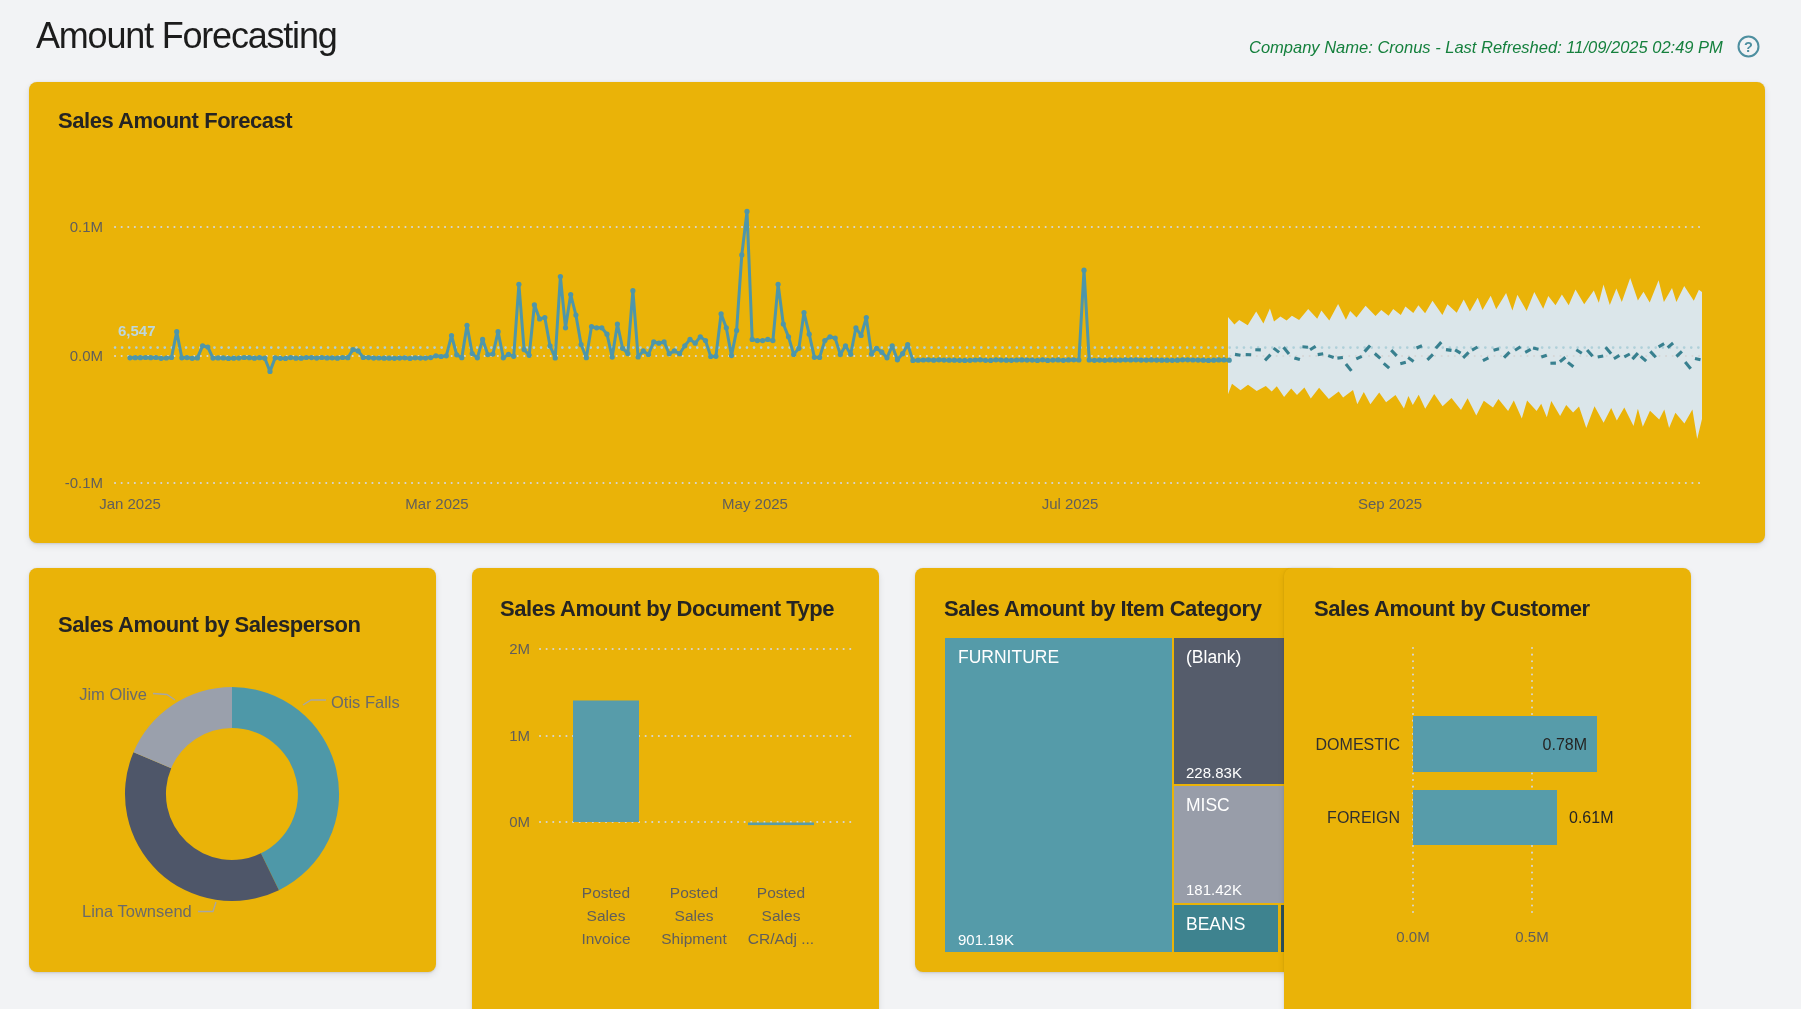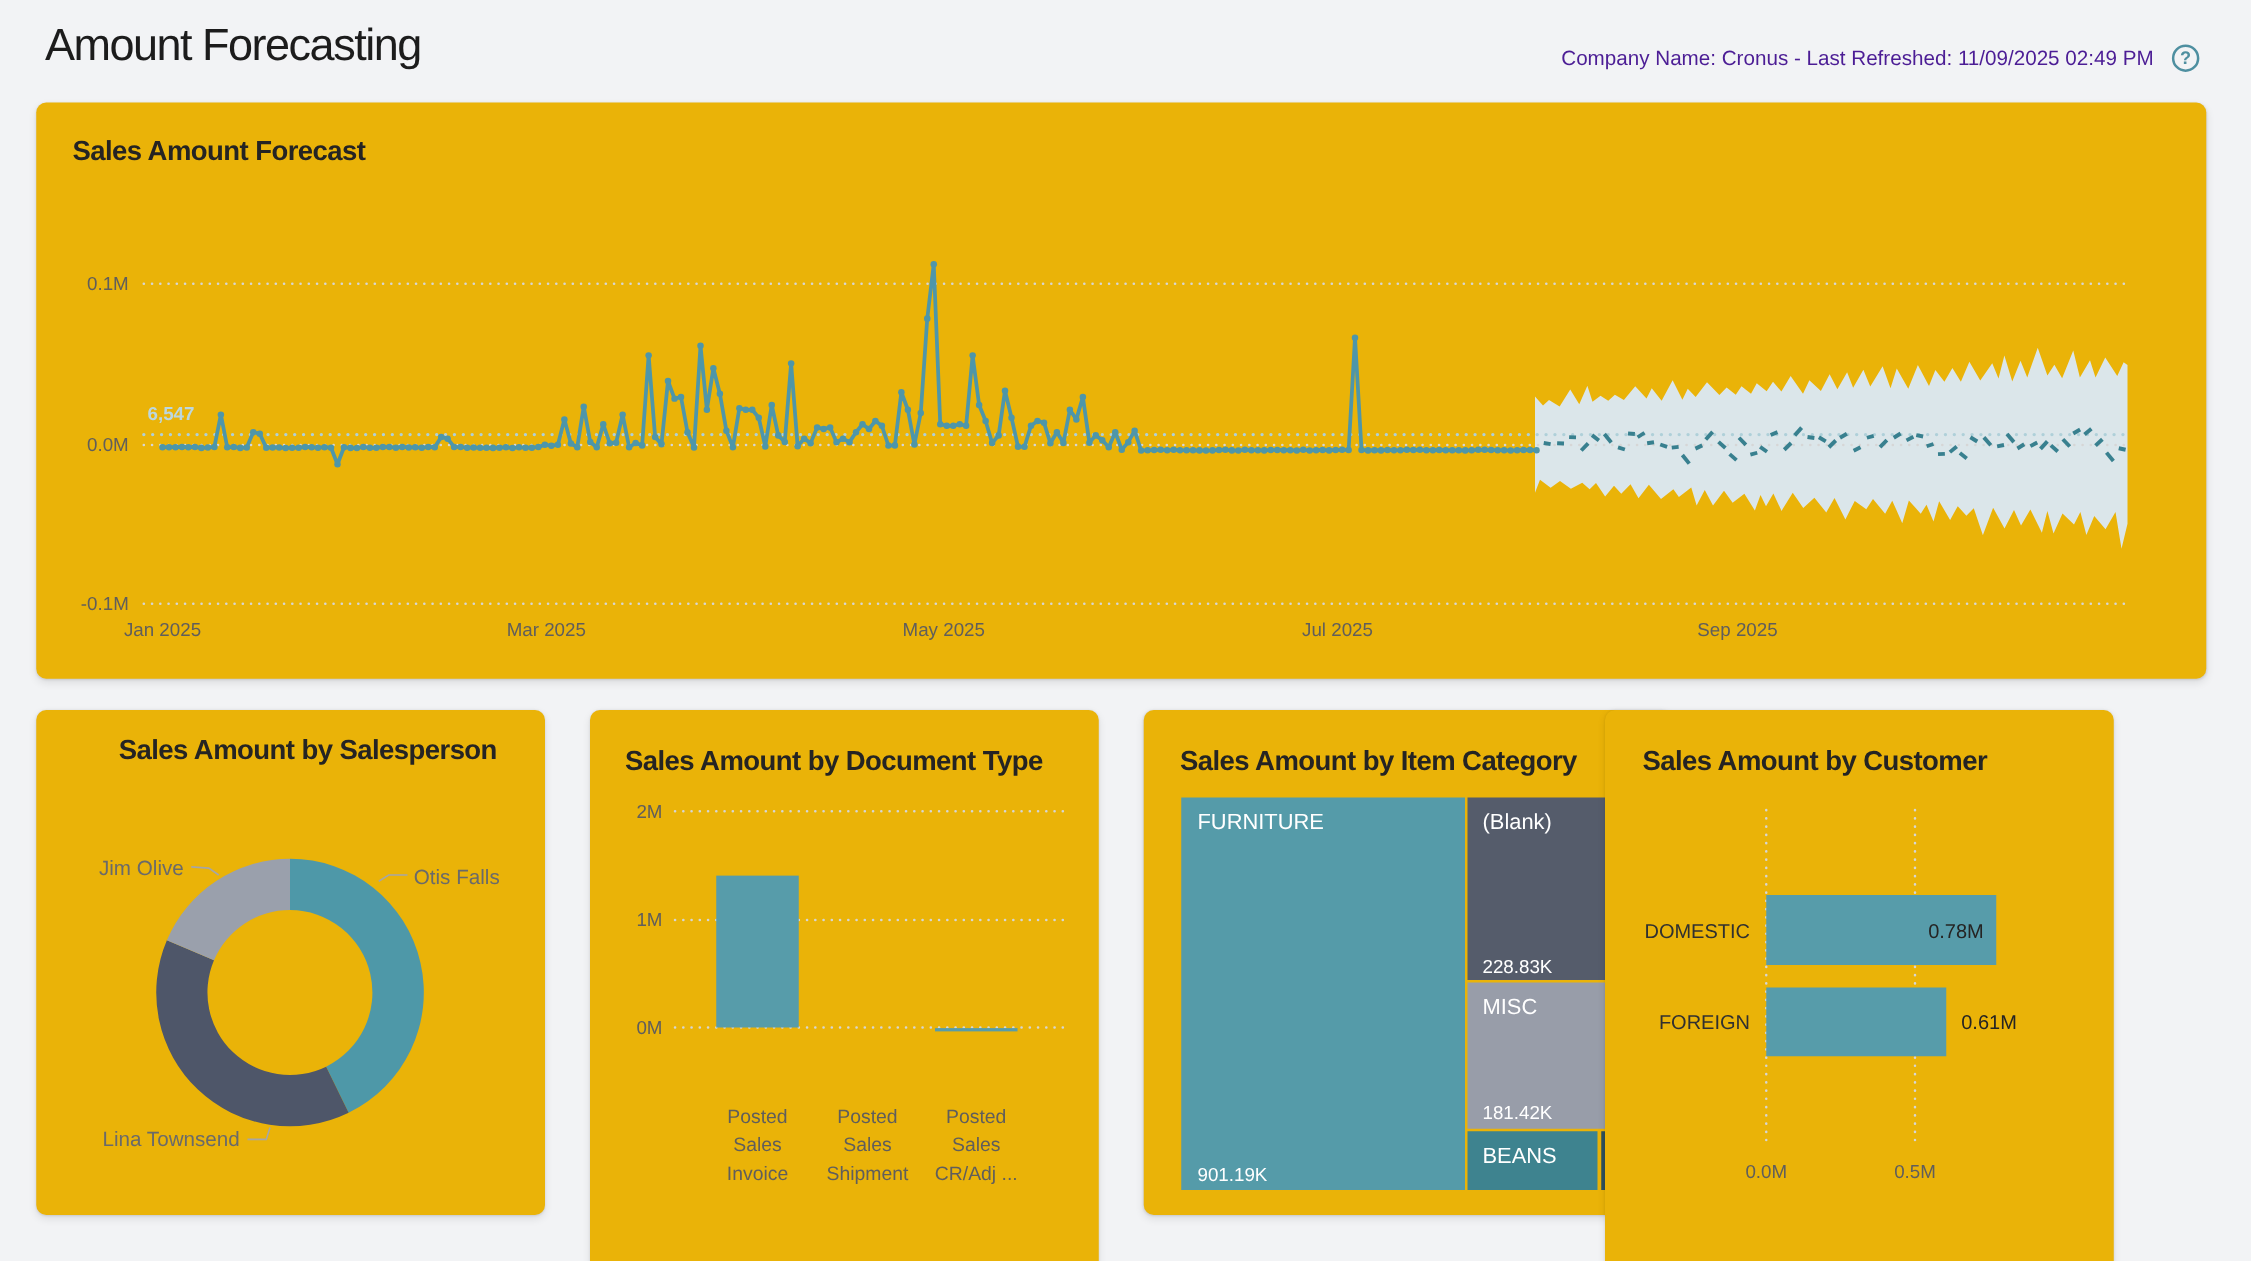--- a/index.html
+++ b/index.html
@@ -3,21 +3,21 @@
 <meta charset="utf-8">
 <style>
 * { margin:0; padding:0; box-sizing:border-box; }
 html,body { width:1801px; height:1009px; background:#f2f3f5; font-family:"Liberation Sans",sans-serif; overflow:hidden; }
 .card { position:absolute; background:#eab308; border-radius:8px; box-shadow:0 0.6px 1.8px rgba(0,0,0,.10), 0 3px 7px rgba(0,0,0,.09); }
 .ctitle { position:absolute; font-weight:bold; font-size:22px; color:#252423; letter-spacing:-0.45px; white-space:nowrap; }
 </style>
 </head>
 <body>
 <div style="position:absolute;left:36px;top:15px;font-size:36px;letter-spacing:-1.2px;color:#1c1c1c;">Amount Forecasting</div>
-<div style="position:absolute;left:1249px;top:38px;font-size:16.5px;color:#4c1d95;white-space:nowrap;">Company Name: Cronus - Last Refreshed: 11/09/2025 02:49 PM</div>
+<div style="position:absolute;left:1249px;top:38px;font-size:16.5px;color:#15803d;white-space:nowrap;font-style:italic;">Company Name: Cronus - Last Refreshed: 11/09/2025 02:49 PM</div>
 <svg style="position:absolute;left:1737px;top:35px;" width="23" height="23" viewBox="0 0 23 23">
   <circle cx="11.5" cy="11.5" r="10" fill="none" stroke="#4E8FA0" stroke-width="2"></circle>
   <text x="11.5" y="16.6" font-size="14.5" font-weight="bold" fill="#4E8FA0" text-anchor="middle" font-family="Liberation Sans">?</text>
 </svg>
 
 <div class="card" style="left:29px;top:82px;width:1736px;height:461px;">
   <div class="ctitle" style="left:29px;top:26px;">Sales Amount Forecast</div>
   <svg width="1736" height="461" viewBox="0 0 1736 461" style="position:absolute;left:0;top:0;">
 
 <polygon points="1199.0,235.1 1205.4,242.4 1210.2,237.9 1218.7,243.2 1227.2,229.5 1234.4,241.4 1240.9,226.5 1245.0,239.4 1251.4,234.6 1257.6,238.6 1262.9,233.7 1270.1,237.9 1279.2,226.9 1288.2,236.7 1292.4,228.5 1300.3,238.6 1309.1,222.1 1316.9,237.7 1321.2,229.0 1327.5,235.6 1336.6,223.7 1346.5,234.0 1352.3,227.9 1359.6,233.7 1364.2,227.0 1371.8,232.9 1376.4,224.6 1384.3,231.0 1389.4,223.3 1396.1,231.2 1403.5,218.7 1413.4,233.0 1418.5,222.2 1427.7,230.7 1434.7,217.4 1440.9,229.4 1448.7,215.8 1453.5,228.1 1461.7,213.8 1467.2,227.2 1477.1,211.0 1483.4,228.5 1488.4,212.7 1497.6,228.9 1505.3,210.0 1514.2,226.8 1519.3,214.0 1526.5,223.3 1532.9,212.4 1539.7,223.3 1546.5,207.4 1555.2,222.3 1564.8,208.5 1569.8,220.8 1574.5,202.4 1580.8,223.1 1587.4,206.6 1592.8,219.9 1601.2,196.1 1608.9,218.4 1614.5,209.8 1620.7,220.5 1629.6,198.3 1634.9,220.0 1643.0,206.1 1647.4,219.9 1655.2,204.0 1664.8,218.8 1669.9,207.8 1673.0,210.0 1673.0,337.0 1668.2,357.0 1663.4,327.6 1655.4,341.4 1646.4,330.7 1640.1,346.0 1635.3,327.5 1630.2,337.5 1621.0,328.7 1613.8,344.8 1608.9,326.8 1604.5,344.1 1595.3,325.6 1587.8,338.4 1582.2,326.0 1574.6,340.7 1565.5,324.2 1557.3,346.1 1550.0,324.5 1544.1,330.6 1537.2,322.9 1531.1,334.0 1522.3,319.0 1517.8,335.2 1512.2,321.8 1507.6,328.9 1498.1,318.4 1492.8,336.5 1484.8,318.5 1479.1,329.0 1469.4,317.1 1464.0,325.4 1454.8,318.7 1447.3,333.5 1438.6,316.3 1432.0,328.0 1422.5,316.1 1413.6,324.3 1405.2,312.1 1396.2,326.7 1389.7,312.7 1383.8,322.9 1379.4,313.9 1374.9,326.4 1366.5,313.0 1357.1,320.2 1350.2,310.5 1341.4,322.3 1334.8,310.0 1328.3,322.3 1324.0,307.9 1314.1,315.5 1309.7,309.4 1299.8,317.1 1290.1,305.7 1281.8,316.5 1275.4,305.4 1268.0,312.9 1262.2,306.6 1255.1,315.1 1247.8,304.3 1242.7,309.4 1236.8,304.1 1227.7,309.0 1219.0,302.7 1211.5,308.2 1203.0,301.7 1199.0,312.2" fill="#DBE6EA"></polygon>
@@ -305,21 +305,21 @@
       <text x="408" y="427" text-anchor="middle">Mar 2025</text>
       <text x="726" y="427" text-anchor="middle">May 2025</text>
       <text x="1041" y="427" text-anchor="middle">Jul 2025</text>
       <text x="1361" y="427" text-anchor="middle">Sep 2025</text>
     </g>
     <text x="89" y="254" font-family="Liberation Sans" font-size="15" font-weight="bold" fill="#BCD7DE">6,547</text>
   </svg>
 </div>
 
 <div class="card" style="left:29px;top:568px;width:407px;height:404px;">
-  <div class="ctitle" style="left:29px;top:19px;margin-left:37px;">Sales Amount by Salesperson</div>
+  <div class="ctitle" style="left:29px;top:44px;">Sales Amount by Salesperson</div>
   <svg width="407" height="404" viewBox="0 0 407 404" style="position:absolute;left:0;top:0;">
     <path d="M203.0,119.0 A107,107 0 0 1 249.9,322.2 L231.9,285.3 A66,66 0 0 0 203.0,160.0 Z" fill="#4E98A8"></path>
       <path d="M249.9,322.2 A107,107 0 0 1 104.5,184.2 L142.2,200.2 A66,66 0 0 0 231.9,285.3 Z" fill="#4E5669"></path>
       <path d="M104.5,184.2 A107,107 0 0 1 203.0,119.0 L203.0,160.0 A66,66 0 0 0 142.2,200.2 Z" fill="#9AA0AC"></path>
     <g stroke="#A6A6A6" stroke-width="1.3" fill="none">
       <polyline points="124,125.5 138,126.5 146,132"></polyline>
       <polyline points="274,137 282,132 297,132"></polyline>
       <polyline points="169,343.5 184,343.5 187,334"></polyline>
     </g>
     <g font-family="Liberation Sans" font-size="16.5" fill="#6a6a6a">

